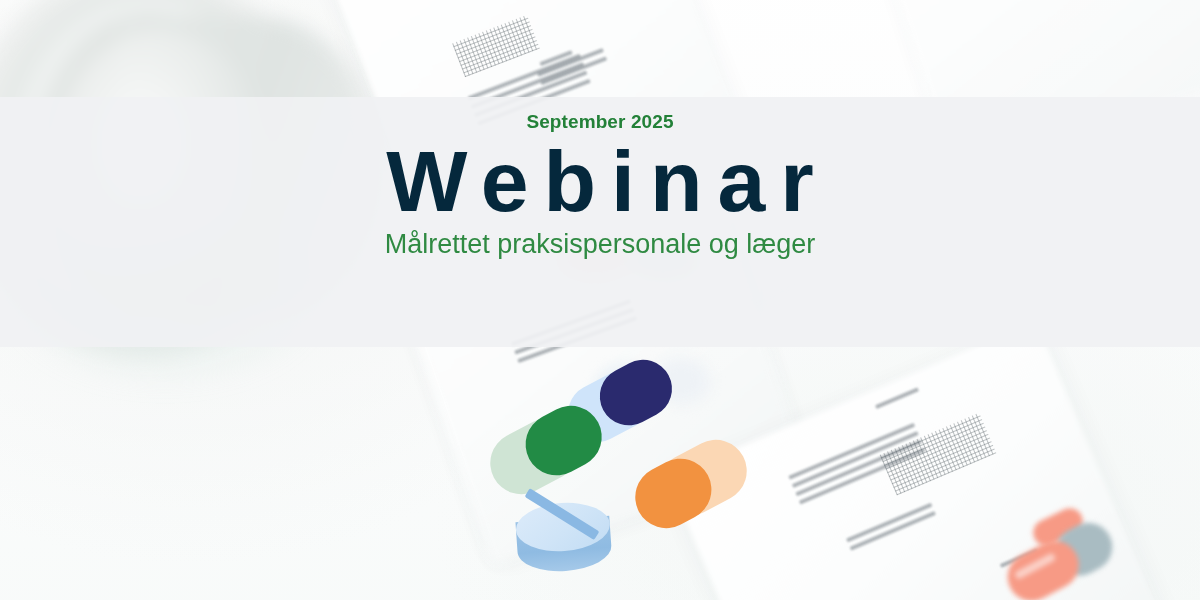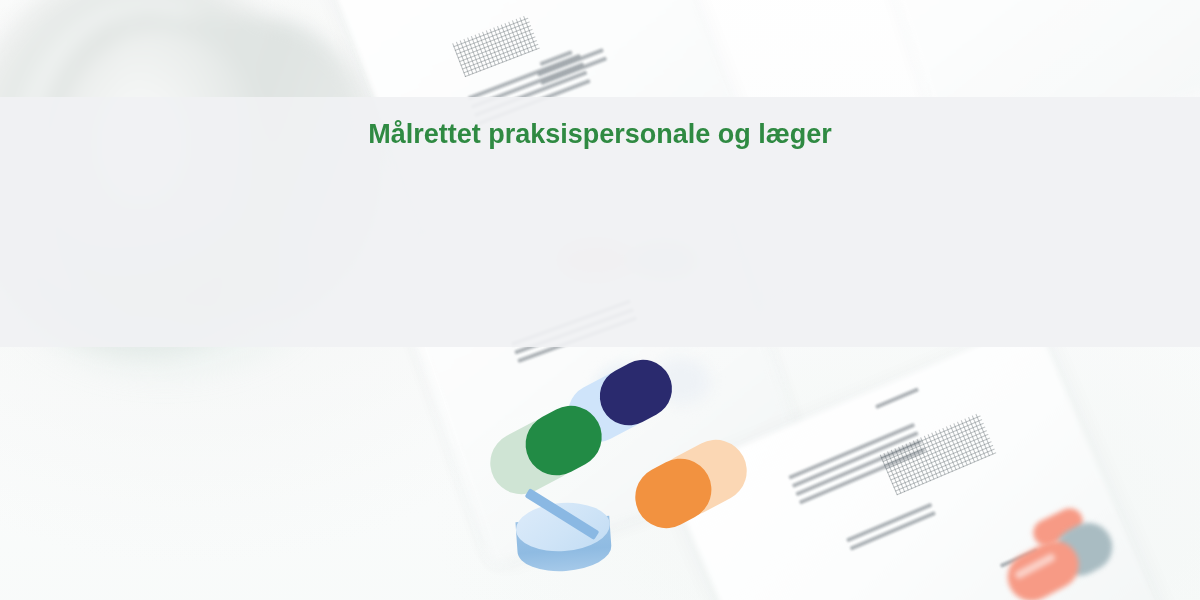--- a/index.html
+++ b/index.html
@@ -258,24 +258,24 @@
   }
   #subtitle {
     font-size:30px;
     font-weight:bold;
     color:#238138;
     line-height:1.2;
     margin-top:6px;
   }
   #tagline {
     font-size:27px;
-    font-weight:bold;
+    font-weight:normal;
     color:#2f8a42;
     line-height:1.25;
-    margin-top:6px;
+    margin-top:0;
   }
 </style>
 </head>
 <body>
 
 <div id="banner">
 
   <div class="bg-layer">
 
     <div class="bg-wash"></div>
@@ -365,16 +365,18 @@
       <span class="side"></span>
       <span class="top"></span>
       <span class="score"></span>
     </div>
 
   </div>
 
   <div id="text-band"></div>
 
   <div id="headline">
+    <div id="eyebrow">September 2025</div>
+    <div id="title">Webinar</div>
     <div id="tagline">Målrettet praksispersonale og læger</div>
   </div>
 
 </div>
 
 </body></html>

